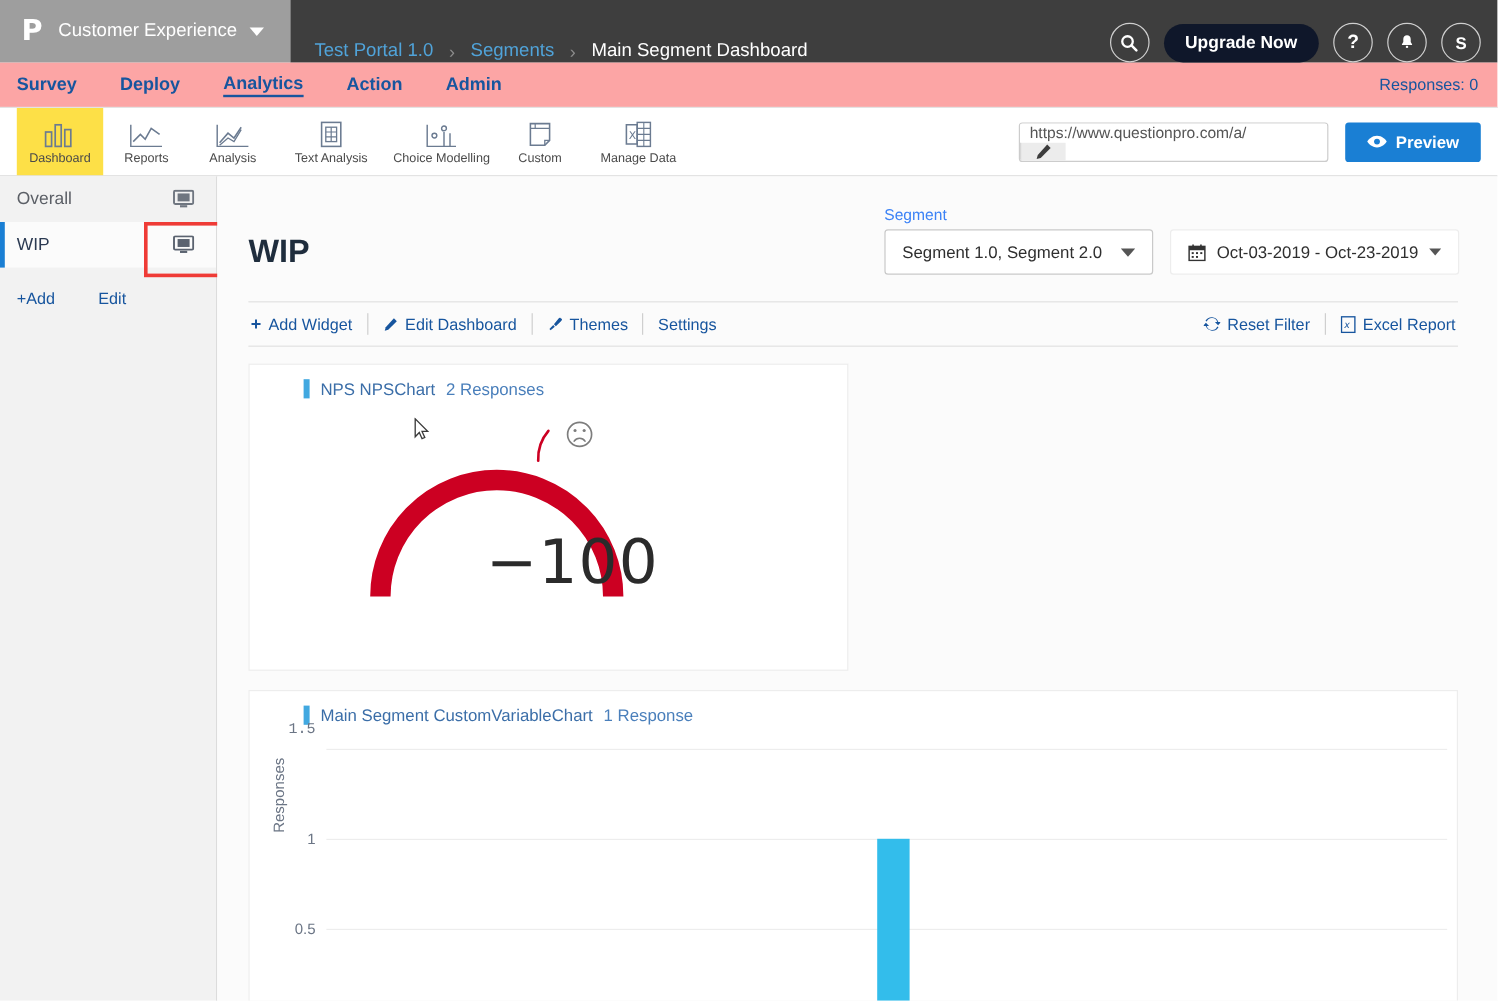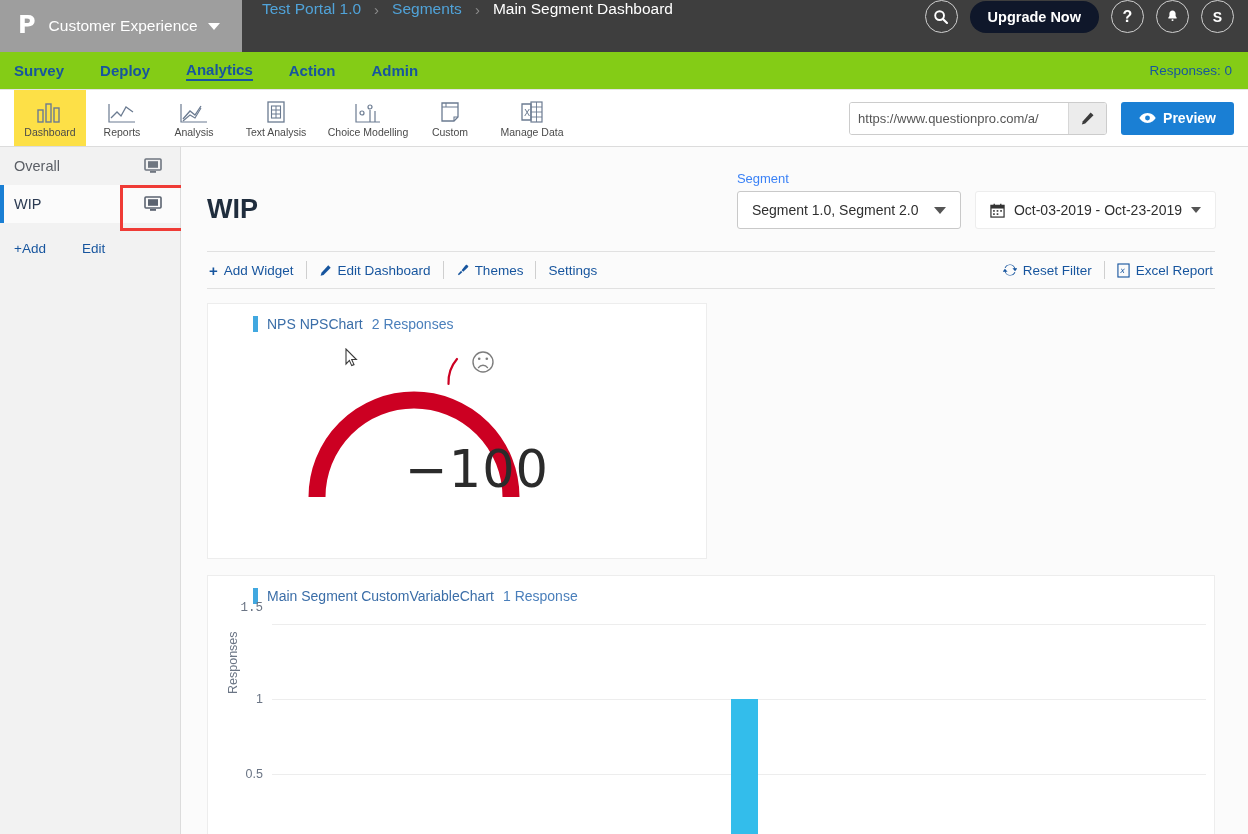--- a/index.html
+++ b/index.html
@@ -20,21 +20,21 @@
     color: #ffffff; font-size: 24px; font-weight: bold; line-height: 1;
     font-family: "DejaVu Sans", sans-serif; margin-right: 14px;
     letter-spacing: -1px; position: relative; top: -1px;
   }
   .brand-name { color: #ffffff; font-size: 15.5px; margin-right: 10px; white-space: nowrap;}
   .caret-down {
     width: 0; height: 0; border-left: 6px solid transparent;
     border-right: 6px solid transparent; border-top: 7px solid #ffffff;
   }
   .topbar-main {
-    flex: 1; background: #3e3e3e; display: flex; align-items: flex-start;
+    flex: 1; background: #3e3e3e; display: flex; align-items: flex-end;
     padding: 0 14px 0 20px; justify-content: space-between;
   }
   .crumbs { display: flex; align-items: center; }
   .crumb { color: #50a3d9; font-size: 15.5px; white-space: nowrap; }
   .crumb.current { color: #ffffff; }
   .crumb-sep { color: #8d8d8d; font-size: 15px; margin: 0 13px; }
   .top-actions { display: flex; align-items: center; gap: 12px; }
   .circle-btn {
     width: 33px; height: 33px; border-radius: 50%; border: 1.6px solid #cfcfcf;
     display: flex; align-items: center; justify-content: center;
@@ -42,21 +42,21 @@
   }
   .upgrade-btn {
     background: #0f172a; color: #ffffff; border-radius: 17px;
     padding: 8px 18px; font-size: 14.5px; font-weight: bold; border: none;
     font-family: "Liberation Sans", sans-serif; white-space: nowrap;
   }
 
   
   .navbar {
     height: 38px; border-bottom: 1px solid #e3e3e3; display: flex;
-    align-items: center; padding-left: 14px; background: #84cc16;
+    align-items: center; padding-left: 14px; background: #fca5a5;
     justify-content: space-between;
   }
   .navtabs { display: flex; align-items: center; }
   .navtab {
     color: #17559e; font-size: 15px; font-weight: bold; margin-right: 36px;
     padding-bottom: 1px;
   }
   .navtab.active { border-bottom: 2px solid #17559e; }
   .responses-count { color: #17559e; font-size: 13.5px; padding-right: 16px; }
 
@@ -70,21 +70,21 @@
     width: 72px; display: flex; flex-direction: column; align-items: center;
     justify-content: center; gap: 2px; padding: 0 2px;
   }
   .iconitem.wide { width: 92px; }
   .iconitem.active { background: #fde047; }
   .iconitem .glyph { height: 26px; display:flex; align-items:flex-end; }
   .iconitem .lbl { font-size: 10.5px; color: #4a4a4a; white-space: nowrap; }
   .urlgroup { display: flex; align-items: center; padding-right: 14px; gap: 14px; }
   .urlbox {
     display: flex; align-items: stretch; border: 1px solid #cccccc;
-    border-radius: 3px; height: 33px; width: 258px; overflow: hidden; background:#fff;
+    border-radius: 3px; height: 33px; width: 258px; overflow: hidden; background:#fff;flex-direction:column;
   }
   .urlbox input {
     flex: 1; border: none; outline: none; padding: 0 8px; font-size: 13px;
     color: #555555; font-family: "Liberation Sans", sans-serif; background: #fff;
     min-width: 0;
   }
   .urlbox .pencil {
     width: 38px; background: #ececec; display: flex; align-items: center;
     justify-content: center; border-left: 1px solid #d7d7d7; font-size: 14px; color:#444;
   }

